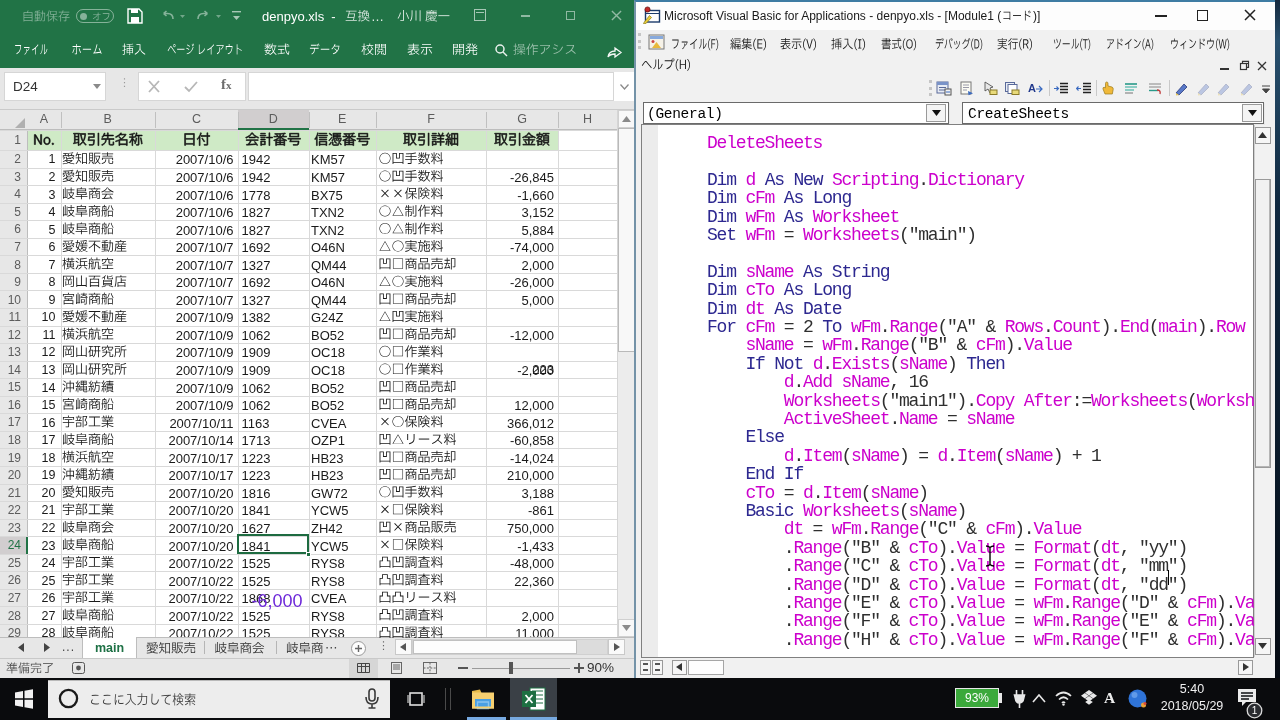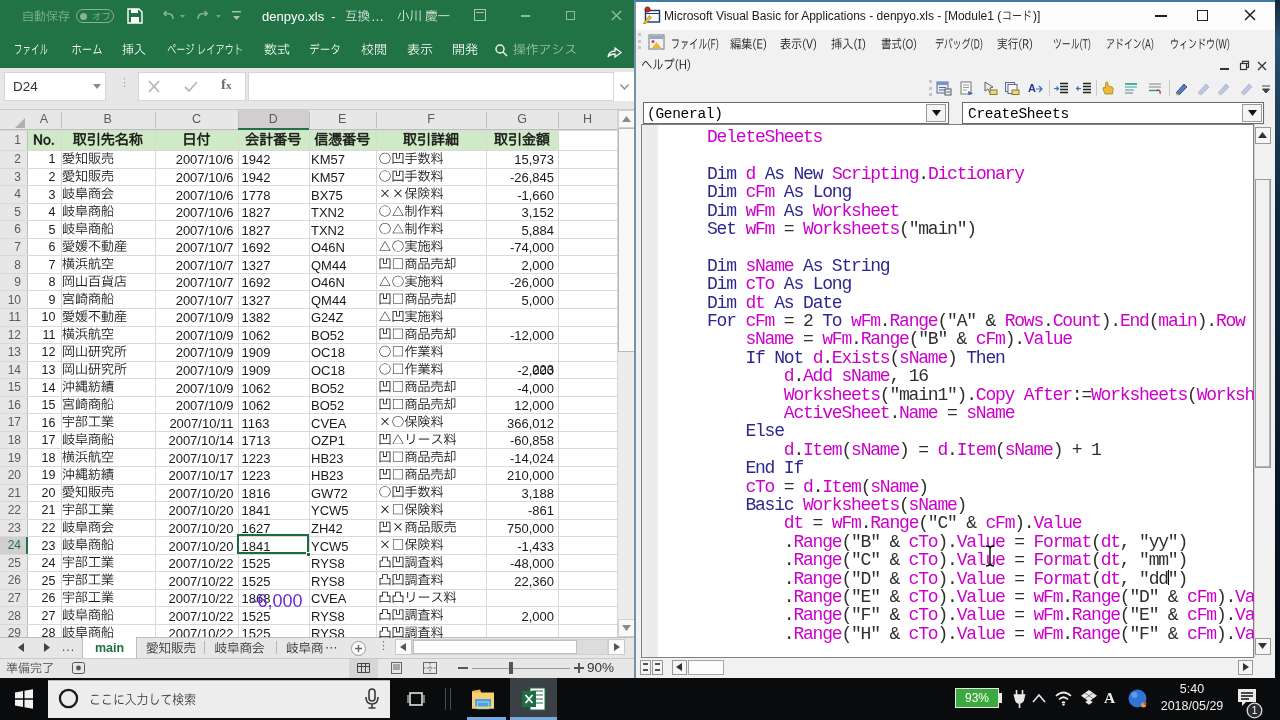--- a/index.html
+++ b/index.html
@@ -155,21 +155,20 @@
     <div class="t" style="left:0;top:538.3px;width:21px;text-align:right;font-size:12px;color:#217346">24</div>
     <div class="t" style="left:0;top:555.9px;width:21px;text-align:right;font-size:12px;color:#5c5c5c">25</div>
     <div class="t" style="left:0;top:573.4px;width:21px;text-align:right;font-size:12px;color:#5c5c5c">26</div>
     <div class="t" style="left:0;top:591.0px;width:21px;text-align:right;font-size:12px;color:#5c5c5c">27</div>
     <div class="t" style="left:0;top:608.5px;width:21px;text-align:right;font-size:12px;color:#5c5c5c">28</div>
     <div class="t" style="left:0;top:626.1px;width:21px;text-align:right;font-size:12px;color:#5c5c5c">29</div>
     <div class="t" style="left:0;top:152.4px;width:55.5px;text-align:right;font-size:12.5px;color:#1a1a1a">1</div>
     <div class="t" style="left:0;top:152.4px;width:233.5px;text-align:right;font-size:13px;color:#1a1a1a">2007/10/6</div>
     <div class="t" style="left:241.5px;top:152.4px;font-size:13px;color:#1a1a1a">1942</div>
     <div class="t" style="left:311px;top:152.4px;font-size:13px;color:#1a1a1a">KM57</div>
-    <div class="t" style="left:0;top:152.4px;width:554px;text-align:right;font-size:13px;color:#1a1a1a">15,973</div>
     <div class="t" style="left:0;top:170.0px;width:55.5px;text-align:right;font-size:12.5px;color:#1a1a1a">2</div>
     <div class="t" style="left:0;top:170.0px;width:233.5px;text-align:right;font-size:13px;color:#1a1a1a">2007/10/6</div>
     <div class="t" style="left:241.5px;top:170.0px;font-size:13px;color:#1a1a1a">1942</div>
     <div class="t" style="left:311px;top:170.0px;font-size:13px;color:#1a1a1a">KM57</div>
     <div class="t" style="left:0;top:170.0px;width:554px;text-align:right;font-size:13px;color:#1a1a1a">-26,845</div>
     <div class="t" style="left:0;top:187.5px;width:55.5px;text-align:right;font-size:12.5px;color:#1a1a1a">3</div>
     <div class="t" style="left:0;top:187.5px;width:233.5px;text-align:right;font-size:13px;color:#1a1a1a">2007/10/6</div>
     <div class="t" style="left:241.5px;top:187.5px;font-size:13px;color:#1a1a1a">1778</div>
     <div class="t" style="left:311px;top:187.5px;font-size:13px;color:#1a1a1a">BX75</div>
     <div class="t" style="left:0;top:187.5px;width:554px;text-align:right;font-size:13px;color:#1a1a1a">-1,660</div>
@@ -219,21 +218,20 @@
     <div class="t" style="left:0;top:362px;width:554px;text-align:right;font-size:13px;color:#1a1a1a">223</div>
     <div class="t" style="left:0;top:363.0px;width:55.5px;text-align:right;font-size:12.5px;color:#1a1a1a">13</div>
     <div class="t" style="left:0;top:363.0px;width:233.5px;text-align:right;font-size:13px;color:#1a1a1a">2007/10/9</div>
     <div class="t" style="left:241.5px;top:363.0px;font-size:13px;color:#1a1a1a">1909</div>
     <div class="t" style="left:311px;top:363.0px;font-size:13px;color:#1a1a1a">OC18</div>
     <div class="t" style="left:0;top:363.0px;width:554px;text-align:right;font-size:13px;color:#1a1a1a">-2,000</div>
     <div class="t" style="left:0;top:380.5px;width:55.5px;text-align:right;font-size:12.5px;color:#1a1a1a">14</div>
     <div class="t" style="left:0;top:380.5px;width:233.5px;text-align:right;font-size:13px;color:#1a1a1a">2007/10/9</div>
     <div class="t" style="left:241.5px;top:380.5px;font-size:13px;color:#1a1a1a">1062</div>
     <div class="t" style="left:311px;top:380.5px;font-size:13px;color:#1a1a1a">BO52</div>
-    <div class="t" style="left:0;top:380.5px;width:554px;text-align:right;font-size:13px;color:#1a1a1a">-4,000</div>
     <div class="t" style="left:0;top:398.1px;width:55.5px;text-align:right;font-size:12.5px;color:#1a1a1a">15</div>
     <div class="t" style="left:0;top:398.1px;width:233.5px;text-align:right;font-size:13px;color:#1a1a1a">2007/10/9</div>
     <div class="t" style="left:241.5px;top:398.1px;font-size:13px;color:#1a1a1a">1062</div>
     <div class="t" style="left:311px;top:398.1px;font-size:13px;color:#1a1a1a">BO52</div>
     <div class="t" style="left:0;top:398.1px;width:554px;text-align:right;font-size:13px;color:#1a1a1a">12,000</div>
     <div class="t" style="left:0;top:415.6px;width:55.5px;text-align:right;font-size:12.5px;color:#1a1a1a">16</div>
     <div class="t" style="left:0;top:415.6px;width:233.5px;text-align:right;font-size:13px;color:#1a1a1a">2007/10/11</div>
     <div class="t" style="left:241.5px;top:415.6px;font-size:13px;color:#1a1a1a">1163</div>
     <div class="t" style="left:311px;top:415.6px;font-size:13px;color:#1a1a1a">CVEA</div>
     <div class="t" style="left:0;top:415.6px;width:554px;text-align:right;font-size:13px;color:#1a1a1a">366,012</div>
@@ -289,20 +287,21 @@
     <div class="t" style="left:0;top:591.1px;width:554px;text-align:center;font-size:18px;color:#6d28d9">-6,000</div>
     <div class="t" style="left:0;top:608.7px;width:55.5px;text-align:right;font-size:12.5px;color:#1a1a1a">27</div>
     <div class="t" style="left:0;top:608.7px;width:233.5px;text-align:right;font-size:13px;color:#1a1a1a">2007/10/22</div>
     <div class="t" style="left:241.5px;top:608.7px;font-size:13px;color:#1a1a1a">1525</div>
     <div class="t" style="left:311px;top:608.7px;font-size:13px;color:#1a1a1a">RYS8</div>
     <div class="t" style="left:0;top:608.7px;width:554px;text-align:right;font-size:13px;color:#1a1a1a">2,000</div>
     <div class="t" style="left:0;top:626.2px;width:55.5px;text-align:right;font-size:12.5px;color:#1a1a1a">28</div>
     <div class="t" style="left:0;top:626.2px;width:233.5px;text-align:right;font-size:13px;color:#1a1a1a">2007/10/22</div>
     <div class="t" style="left:241.5px;top:626.2px;font-size:13px;color:#1a1a1a">1525</div>
     <div class="t" style="left:311px;top:626.2px;font-size:13px;color:#1a1a1a">RYS8</div>
+    <div class="t" style="left:0;top:626.2px;width:554px;text-align:right;font-size:13px;color:#1a1a1a">11,000</div>
     <div class="ab" style="left:236.5px;top:534.0px;width:72.5px;height:20.1px;border:2px solid #1d6b40"></div>
     <div class="ab" style="left:306px;top:552.1px;width:5px;height:5px;background:#1d6b40;border:1px solid #fff"></div>
     <div class="ab" style="left:617px;top:110px;width:19px;height:527.0px;background:#ececec;border-left:1px solid #d5d5d5"></div>
     <div class="ab" style="left:618px;top:110px;width:18px;height:18px;background:#f8f8f8;border:1px solid #d0d0d0"></div>
     <svg class="ab" style="left:622px;top:116px" width="9" height="6" viewBox="0 0 9 6">
       <path d="M4.5 0 L9 6 L0 6 Z" fill="#8a8a8a"></path>
     </svg>
     <div class="ab" style="left:618px;top:619.0px;width:18px;height:18px;background:#f8f8f8;border:1px solid #d0d0d0"></div>
     <svg class="ab" style="left:622px;top:625.0px" width="9" height="6" viewBox="0 0 9 6">
       <path d="M4.5 6 L9 0 L0 0 Z" fill="#8a8a8a"></path>
@@ -471,21 +470,21 @@
     <path d="M0 0 h9 l-4.5 6 z" fill="#111"></path>
   </svg>
 <div class="ab" style="left:962px;top:102px;width:302px;height:21.5px;background:#fff;border:1px solid #6a6a6a;box-shadow:1px 1px 0 #e8e8e8"></div>
 <div class="t" style="left:968px;top:106px;font-size:14.5px;font-family:'Liberation Mono',monospace;letter-spacing:-0.3px;color:#000">CreateSheets</div>
 <div class="ab" style="left:1242px;top:103.5px;width:20px;height:18.5px;background:#f4f4f4;border:1px solid #9a9a9a"></div>
 <svg class="ab" style="left:1248px;top:110px" width="9" height="6" viewBox="0 0 9 6">
     <path d="M0 0 h9 l-4.5 6 z" fill="#111"></path>
   </svg>
 <div class="ab" style="left:641px;top:124px;width:613px;height:534px;border:1px solid #808080;background:#fff"></div>
 <div class="ab" style="left:642px;top:125px;width:16px;height:532px;background:#ececec"></div>
-<div class="ab" style="left:659px;top:125px;width:595px;height:532px;overflow:hidden">
+<div class="ab" style="left:659px;top:131px;width:595px;height:532px;overflow:hidden">
     <div class="ab code" style="left:0;top:0;width:1200px">
       <div class="cl" style="left:48.0px;top:3.0px"><span class="i">DeleteSheets</span></div>
       <div class="cl" style="left:48.0px;top:39.8px"><span class="k">Dim</span> <span class="i">d</span> <span class="k">As</span> <span class="k">New</span> <span class="i">Scripting</span>.<span class="i">Dictionary</span></div>
       <div class="cl" style="left:48.0px;top:58.2px"><span class="k">Dim</span> <span class="i">cFm</span> <span class="k">As</span> <span class="k">Long</span></div>
       <div class="cl" style="left:48.0px;top:76.6px"><span class="k">Dim</span> <span class="i">wFm</span> <span class="k">As</span> <span class="i">Worksheet</span></div>
       <div class="cl" style="left:48.0px;top:95.0px"><span class="k">Set</span> <span class="i">wFm</span> = <span class="i">Worksheets</span>(″main″)</div>
       <div class="cl" style="left:48.0px;top:131.8px"><span class="k">Dim</span> <span class="i">sName</span> <span class="k">As</span> <span class="k">String</span></div>
       <div class="cl" style="left:48.0px;top:150.2px"><span class="k">Dim</span> <span class="i">cTo</span> <span class="k">As</span> <span class="k">Long</span></div>
       <div class="cl" style="left:48.0px;top:168.6px"><span class="k">Dim</span> <span class="i">dt</span> <span class="k">As</span> <span class="k">Date</span></div>
       <div class="cl" style="left:48.0px;top:187.0px"><span class="k">For</span> <span class="i">cFm</span> = 2 <span class="k">To</span> <span class="i">wFm</span>.<span class="i">Range</span>(″A″ &amp; <span class="i">Rows</span>.<span class="i">Count</span>).<span class="i">End</span>(<span class="i">main</span>).<span class="i">Row</span></div>

